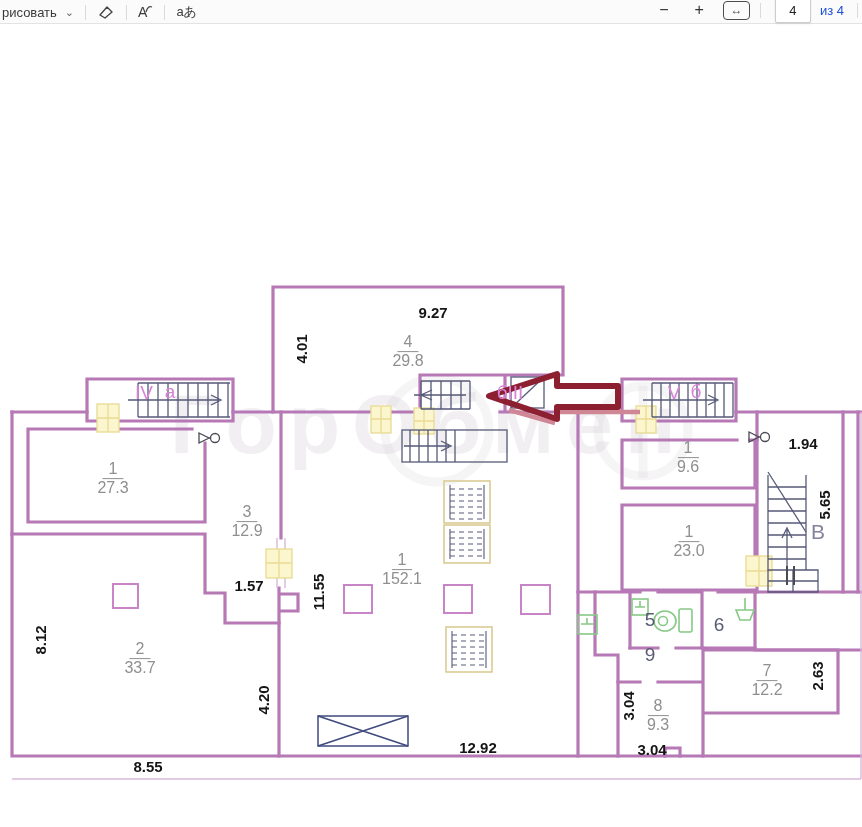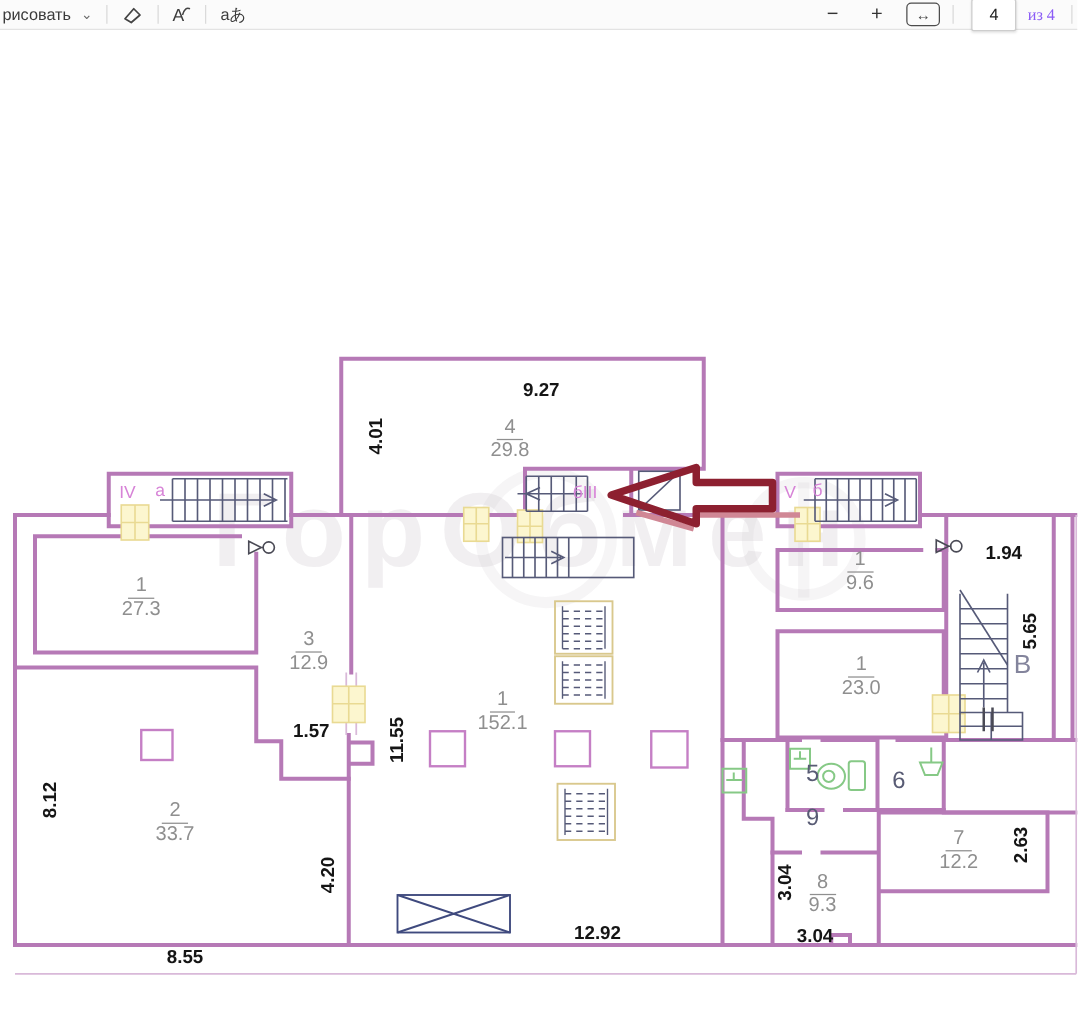--- a/index.html
+++ b/index.html
@@ -1,50 +1,50 @@
 <!DOCTYPE html>
 <html><head>
 <meta charset="utf-8">
 <style>
   html,body{margin:0;padding:0;background:#fff;}
   body{width:862px;height:827px;position:relative;overflow:hidden;font-family:"Liberation Sans",sans-serif;}
 
   
   .toolbar{position:absolute;top:0;left:0;right:0;height:23px;background:#fbfbfb;
-    border-bottom:1px solid #e3e3e3;display:flex;align-items:center;justify-content:space-between;
+    border-bottom:1px solid #e3e3e3;display:flex;align-items:flex-end;justify-content:space-between;
     z-index:20;font-size:13px;color:#3b3b3b;}
   .tb-left{display:flex;align-items:center;margin-left:-5px;}
   .tb-right{display:flex;align-items:center;}
   .tb-btn{background:none;border:none;font:13px "Liberation Sans",sans-serif;color:#3b3b3b;
     display:flex;align-items:center;padding:2px 7px;cursor:pointer;}
   .chev{font-size:11px;color:#666;margin-left:8px;}
   .sep{width:1px;height:15px;background:#dadada;margin:0 4px;}
   .zbtn{background:none;border:none;font-size:16px;color:#333;padding:0 13px;cursor:pointer;}
   .fit-box{display:inline-flex;align-items:center;justify-content:center;width:25px;height:17px;
     border:1.5px solid #4c4c4c;border-radius:4px;font-size:12px;color:#4c4c4c;line-height:1;}
   .page-input{width:30px;height:22px;border:1px solid #cdcdcd;border-radius:2px;background:#fff;
     text-align:center;font:13px "Liberation Sans",sans-serif;color:#222;margin:0 9px 0 10px;
     box-shadow:0 1px 2px rgba(0,0,0,.10);}
-  .of-label{color:#8b5cf6;margin-right:9px;font-family:Liberation Serif, serif;}
+  .of-label{color:#1d4ed8;margin-right:9px;}
   .aicon{font-size:14px;}
 
   
   .page{position:absolute;inset:0;background:#fff;}
   .watermark{position:absolute;left:170px;top:376px;font-size:84px;font-weight:bold;
     color:rgba(198,192,198,0.25);letter-spacing:12px;white-space:nowrap;z-index:1;user-select:none;}
   svg.plan{position:absolute;left:0;top:0;z-index:2;}
   .labels{position:absolute;inset:0;z-index:3;pointer-events:none;}
 
   .dim{position:absolute;font-weight:700;font-size:15px;color:#151515;
     transform:translate(-50%,-50%);white-space:nowrap;}
   .dim.v{transform:translate(-50%,-50%) rotate(-90deg);}
   .rlab{position:absolute;transform:translate(-50%,-50%);display:flex;flex-direction:column;
     align-items:center;color:#8f8f8f;font-size:16px;line-height:1.15;white-space:nowrap;}
   .rlab .num{padding:0 6px;border-bottom:1.4px solid #8f8f8f;}
-  .slab{position:absolute;transform:translate(-50%,-50%);color:#d783d7;font-size:14px;white-space:nowrap;}
+  .slab{position:absolute;transform:translate(-50%,-50%);color:#d783d7;font-size:19px;white-space:nowrap;margin-left:42px;}
   .glab{position:absolute;transform:translate(-50%,-50%);color:#585b74;font-size:19px;white-space:nowrap;}
   .glab.big{font-size:21px;color:#83849c;}
 </style>
 </head>
 <body>
 
 <div class="toolbar">
   <div class="tb-left">
     <button class="tb-btn">
       <span>рисовать</span>

